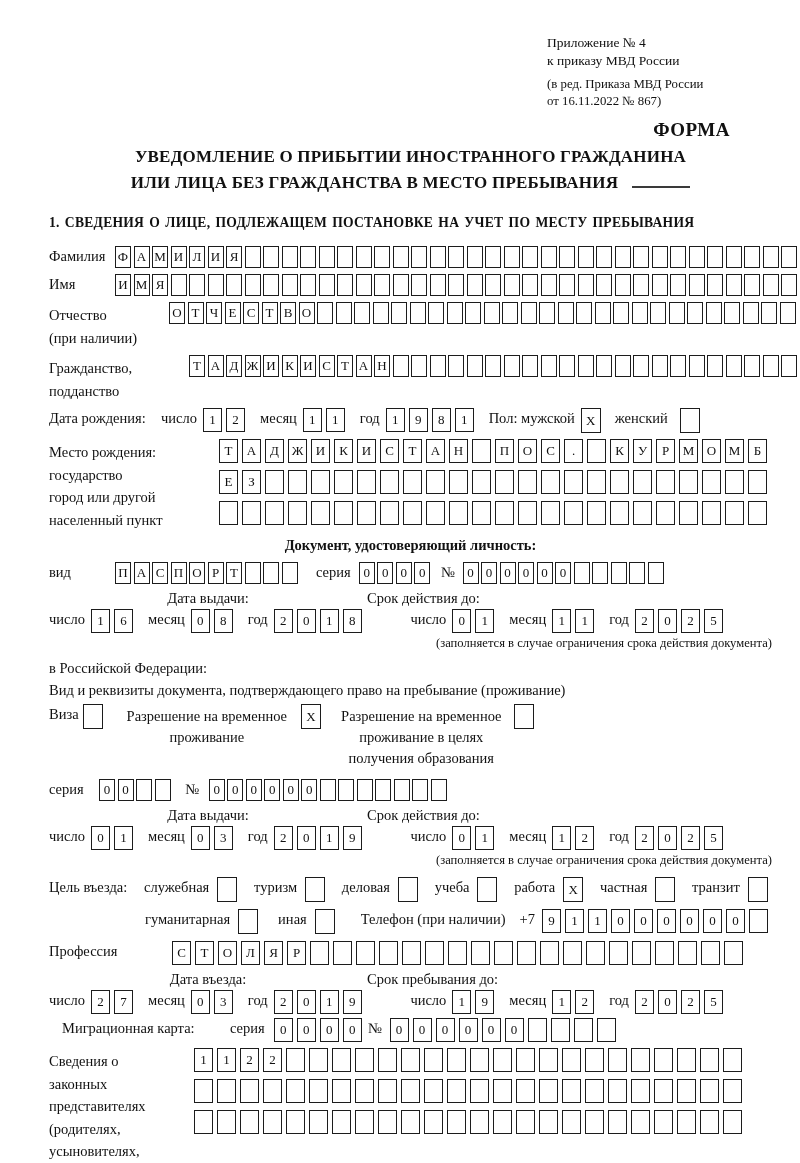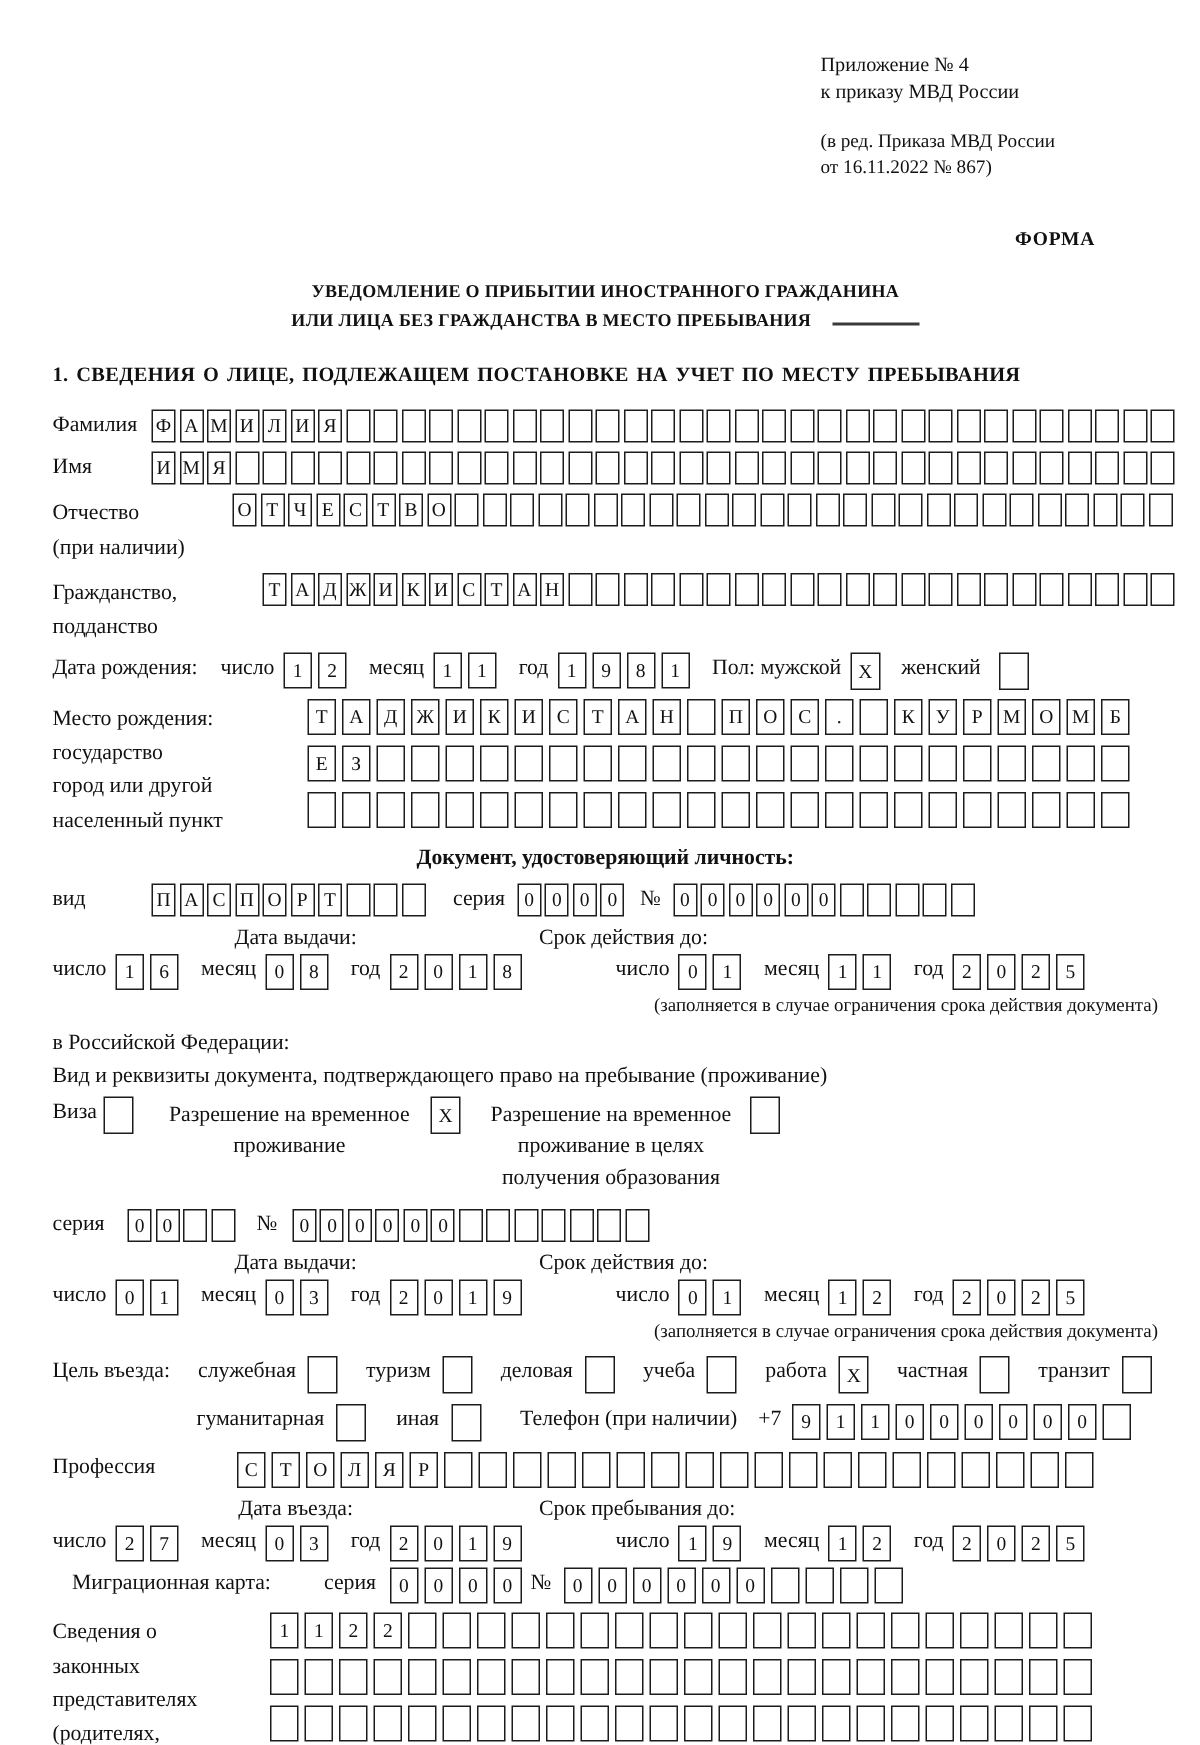--- a/index.html
+++ b/index.html
@@ -2,30 +2,30 @@
 <html><head>
 <meta charset="utf-8">
 <style>
   * { margin:0; padding:0; box-sizing:border-box; }
   html,body { background:#ffffff; }
   body {
     width:800px; height:1163px; overflow:hidden;
     font-family:"Liberation Serif","DejaVu Serif",serif;
     color:#111; font-size:14.5px;
   }
-  .page { width:800px; height:1163px; padding:34px 28px 0 35px; }
+  .page { width:800px; height:1163px; padding:34px 28px 0 49px; }
 
   
   .annex { margin-left:auto; width:225px; font-size:13.5px; line-height:1.32; }
-  .amend { margin-top:16px; font-size:12.8px; }
-  .forma { text-align:right; padding-right:42px; font-weight:bold; font-size:13px;
-           margin-top:32px; letter-spacing:.5px; }
-
-  .title { text-align:center; font-weight:bold; font-size:12px; line-height:1.5;
-           margin-top:18px; letter-spacing:.2px; }
+  .amend { margin-top:6px; font-size:12.8px; }
+  .forma { text-align:right; padding-right:42px; font-weight:bold; font-size:19px;
+           margin-top:10px; letter-spacing:.5px; }
+
+  .title { text-align:center; font-weight:bold; font-size:17px; line-height:1.5;
+           margin-top:3px; letter-spacing:.2px; }
   .blank { display:inline-block; width:58px; height:14px;
            border-bottom:2.2px solid #3a3a3a; margin-left:14px; }
 
   .sec { font-weight:bold; font-size:13.6px; margin:20px 0 15px 0;
          letter-spacing:.25px; word-spacing:1.5px; }
 
   
   .frow { display:flex; align-items:flex-start; margin-bottom:6px; }
   .lbl  { flex-shrink:0; padding-top:2px; }
   .ml   { white-space:pre-line; line-height:1.55; }

